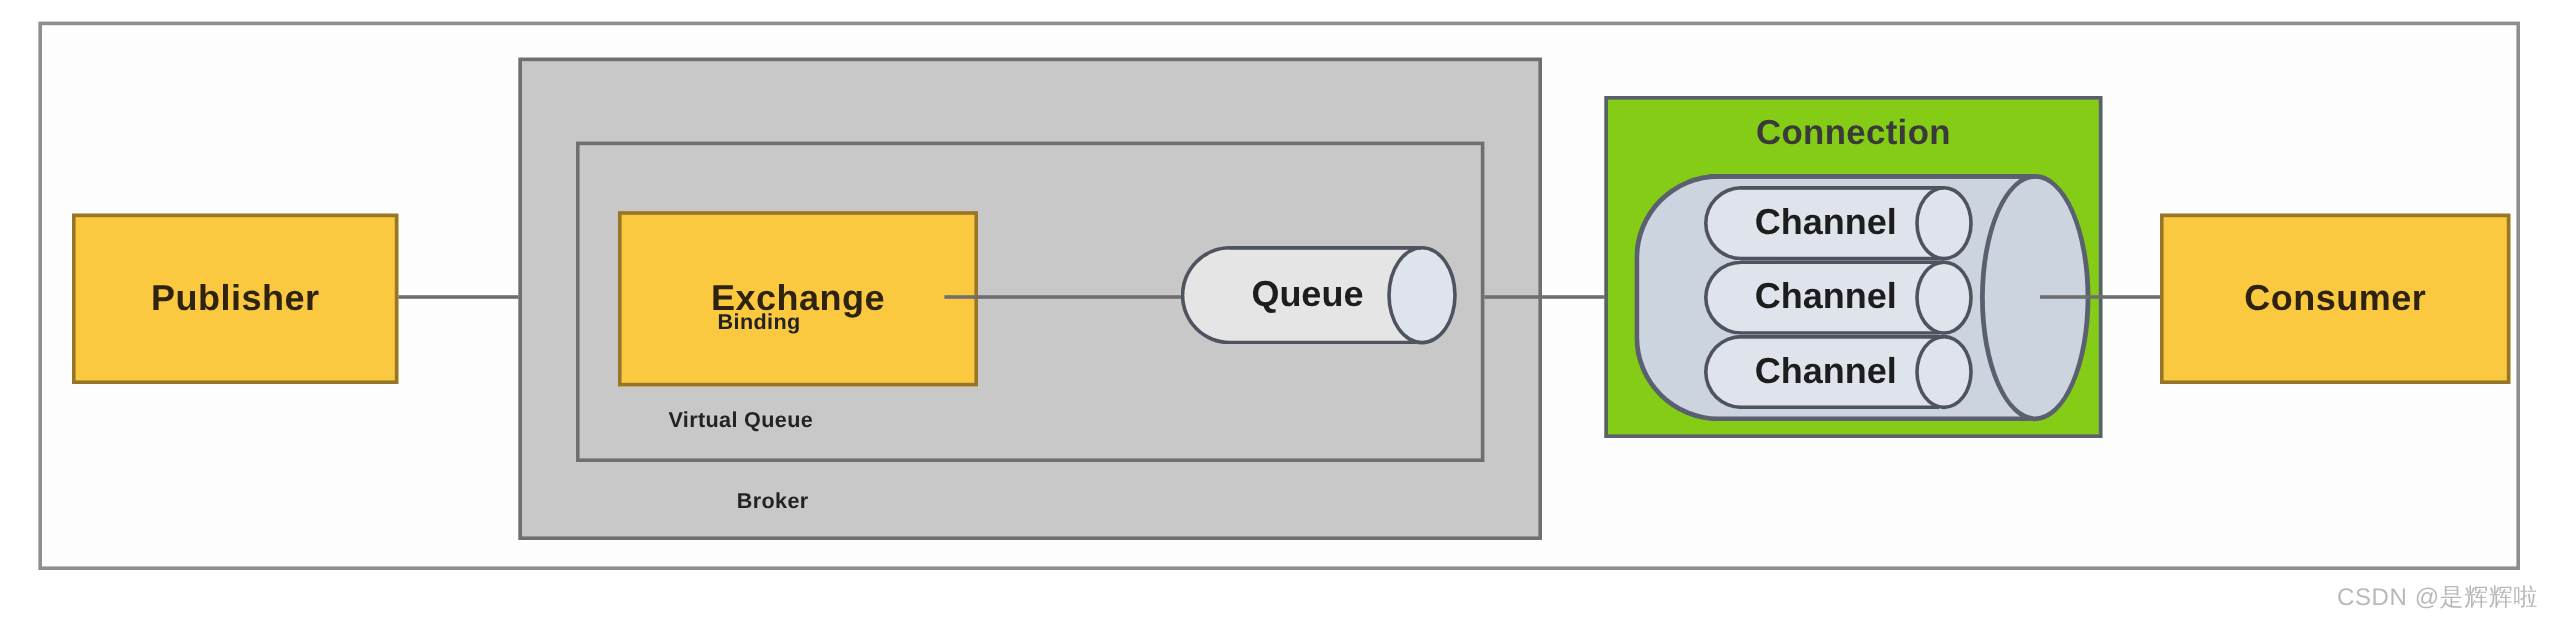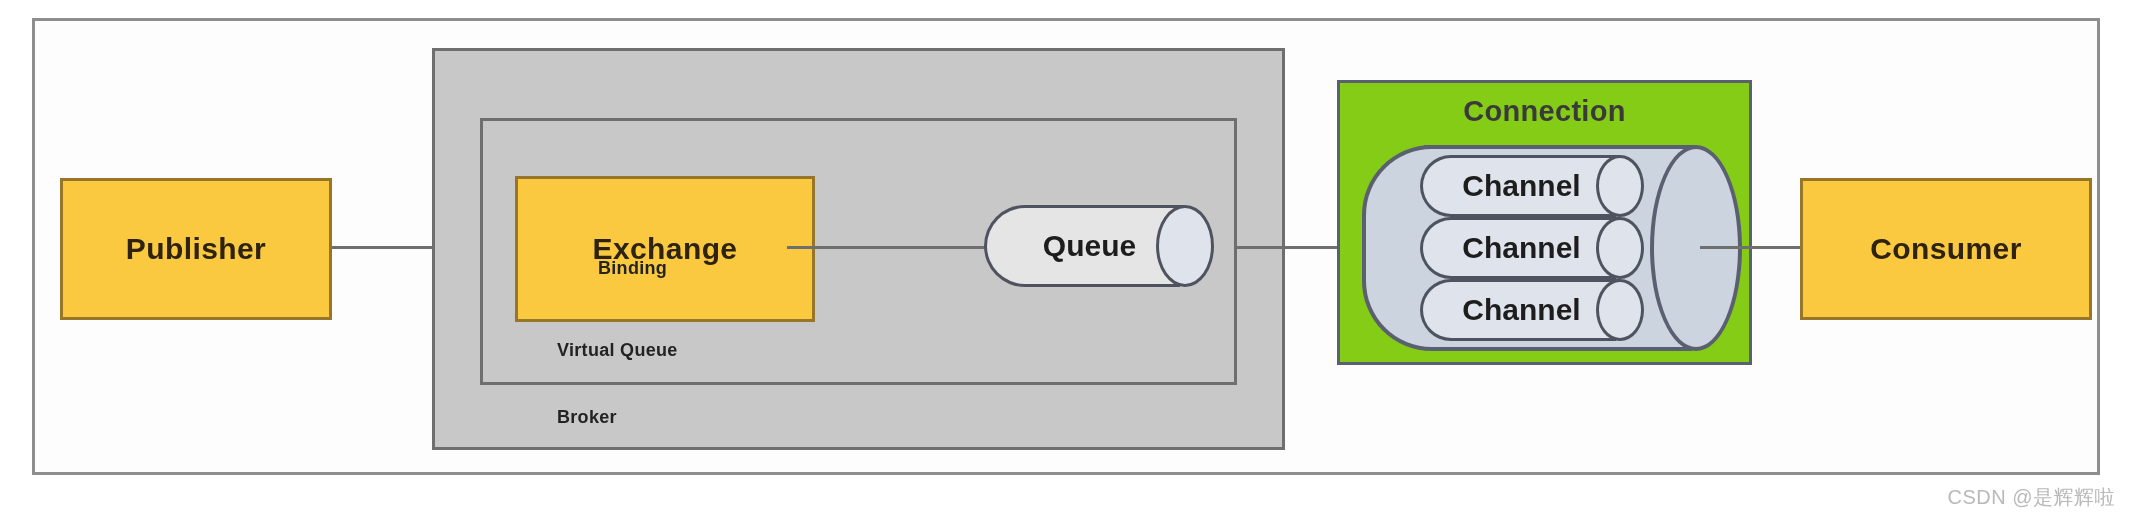--- a/index.html
+++ b/index.html
@@ -64,21 +64,21 @@
 
   .container-label {
     position: absolute;
     font-size: 18px;
     font-weight: bold;
     color: #232323;
     white-space: nowrap;
     letter-spacing: 0.3px;
   }
   #virtualhost-label { left: 557px; top: 340px; }
-  #broker-label      { left: 557px; top: 407px; }
+  #broker-label      { left: 614px; top: 407px; }
   #binding-label     { left: 598px; top: 258px; }
 
   
   .link {
     position: absolute;
     height: 3px;
     background: #6f6f6f;
   }
   #link-pub-exchange  { left: 332px;  top: 246px; width: 185px; }
   #link-exchange-queue{ left: 787px;  top: 246px; width: 200px; }

